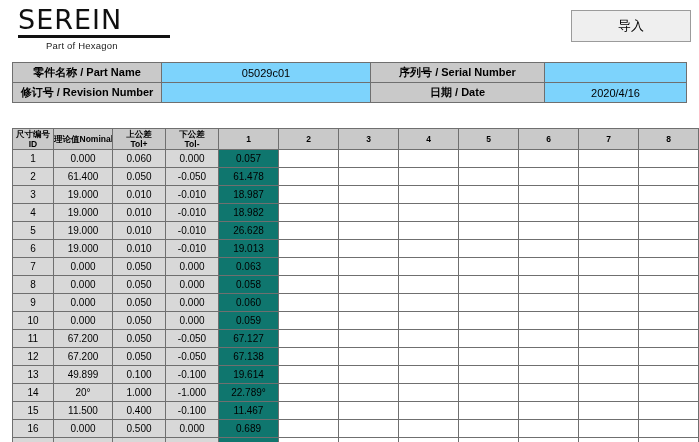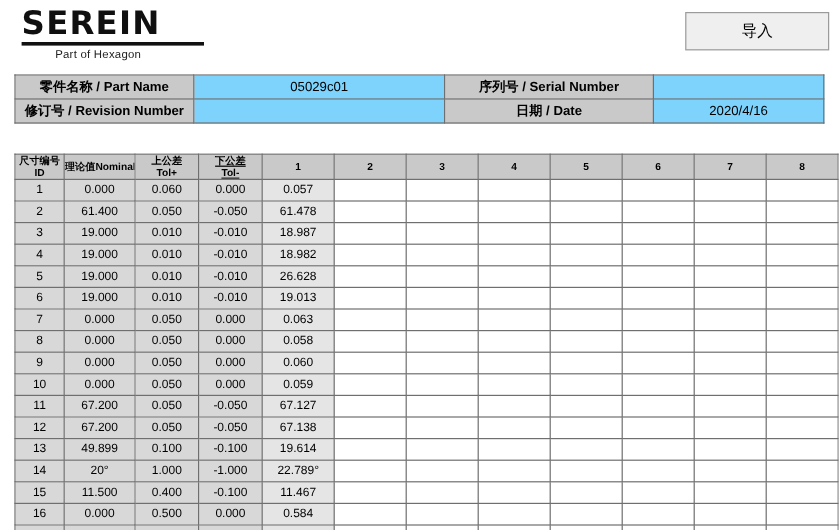--- a/index.html
+++ b/index.html
@@ -18,21 +18,21 @@
 
   
   .header {
     position: relative;
     height: 46px;
     padding: 6px 0 0 18px;
     box-sizing: border-box;
   }
   .brand-logo {
     font-family: "DejaVu Sans", sans-serif;
-    font-weight: bold;
+    font-weight: normal;
     font-size: 27px;
     letter-spacing: 1px;
     color: #101010;
     line-height: 28px;
     position: relative;
     display: inline-block;
   }
   .brand-logo .underbar {
     display: block;
     width: 152px;
@@ -119,27 +119,27 @@
   }
   table.grid th {
     background: #c9c9c9;
     font-weight: bold;
     font-size: 8.5px;
     line-height: 10px;
   }
   th.h-id { width: 40px; }
   th.h-nom { width: 58px; }
   th.h-tolp { width: 52px; }
-  th.h-tolm { width: 52px; text-decoration: underline; }
+  th.h-tolm { width: 52px; }
   th.meas { width: 59px; font-size: 10px; }
   td.c-id, td.c-nom, td.c-tolp, td.c-tolm {
     background: #d8d8d8;
   }
   td.c-meas {
-    background: #e5e5e5;
+    background: #0f766e;
   }
   td.c-blank {
     background: #ffffff;
   }
 </style>
 </head>
 <body>
 
 <div id="app">
 
@@ -413,21 +413,21 @@
             <td class="c-blank"></td>
             <td class="c-blank"></td>
             <td class="c-blank"></td>
             <td class="c-blank"></td>
           </tr>
           <tr>
             <td class="c-id">16</td>
             <td class="c-nom">0.000</td>
             <td class="c-tolp">0.500</td>
             <td class="c-tolm">0.000</td>
-            <td class="c-meas">0.584</td>
+            <td class="c-meas">0.689</td>
             <td class="c-blank"></td>
             <td class="c-blank"></td>
             <td class="c-blank"></td>
             <td class="c-blank"></td>
             <td class="c-blank"></td>
             <td class="c-blank"></td>
             <td class="c-blank"></td>
           </tr>
           <tr>
             <td class="c-id">17</td>

